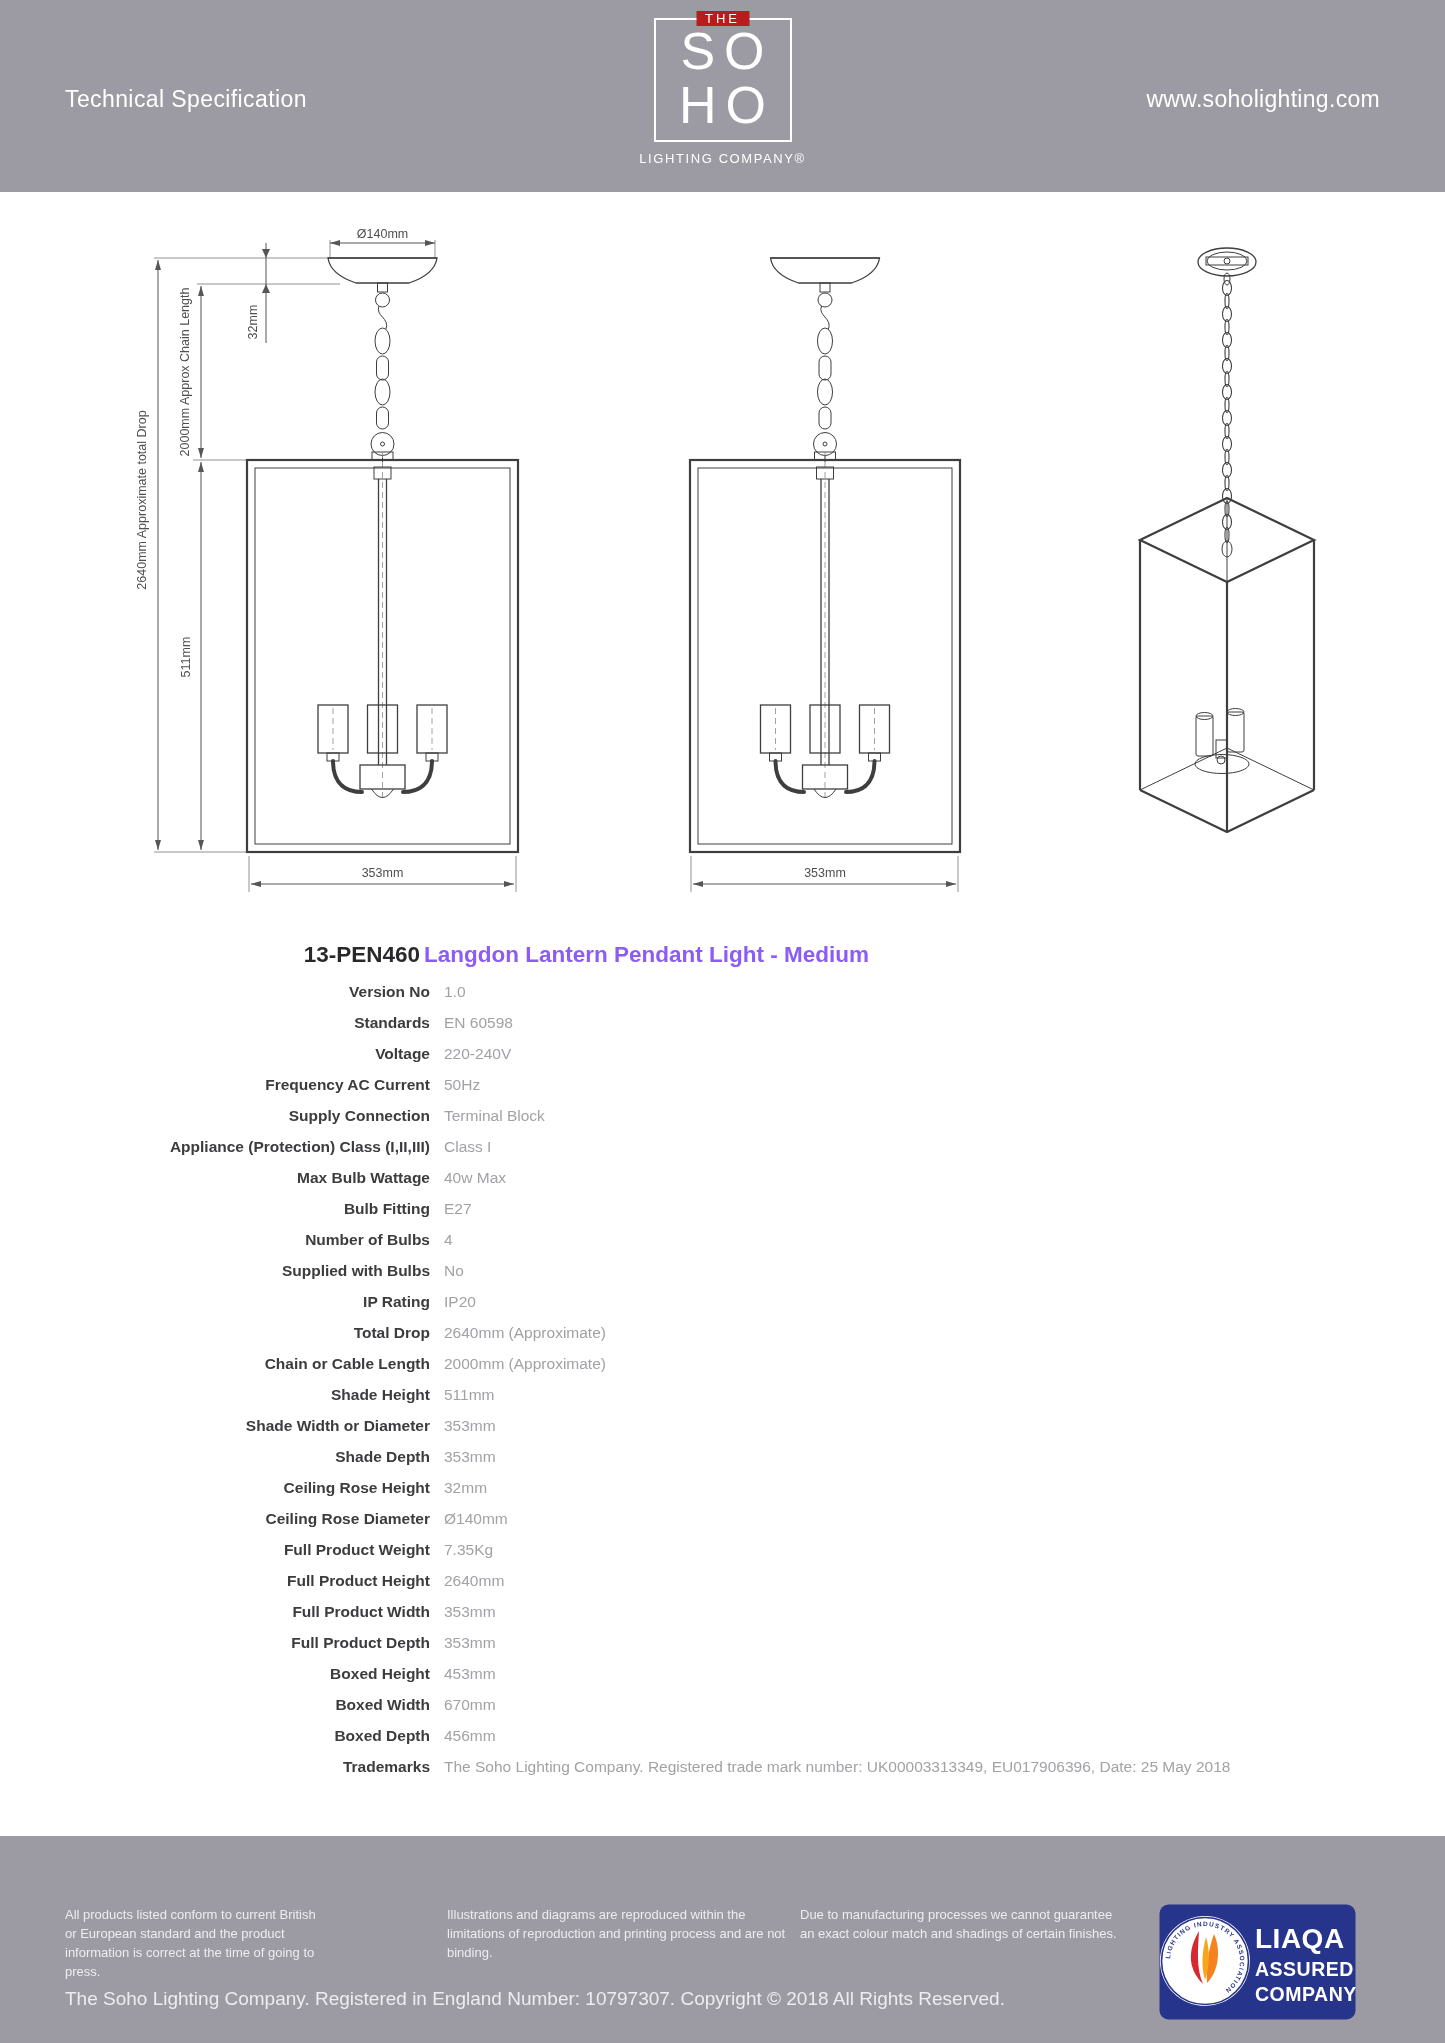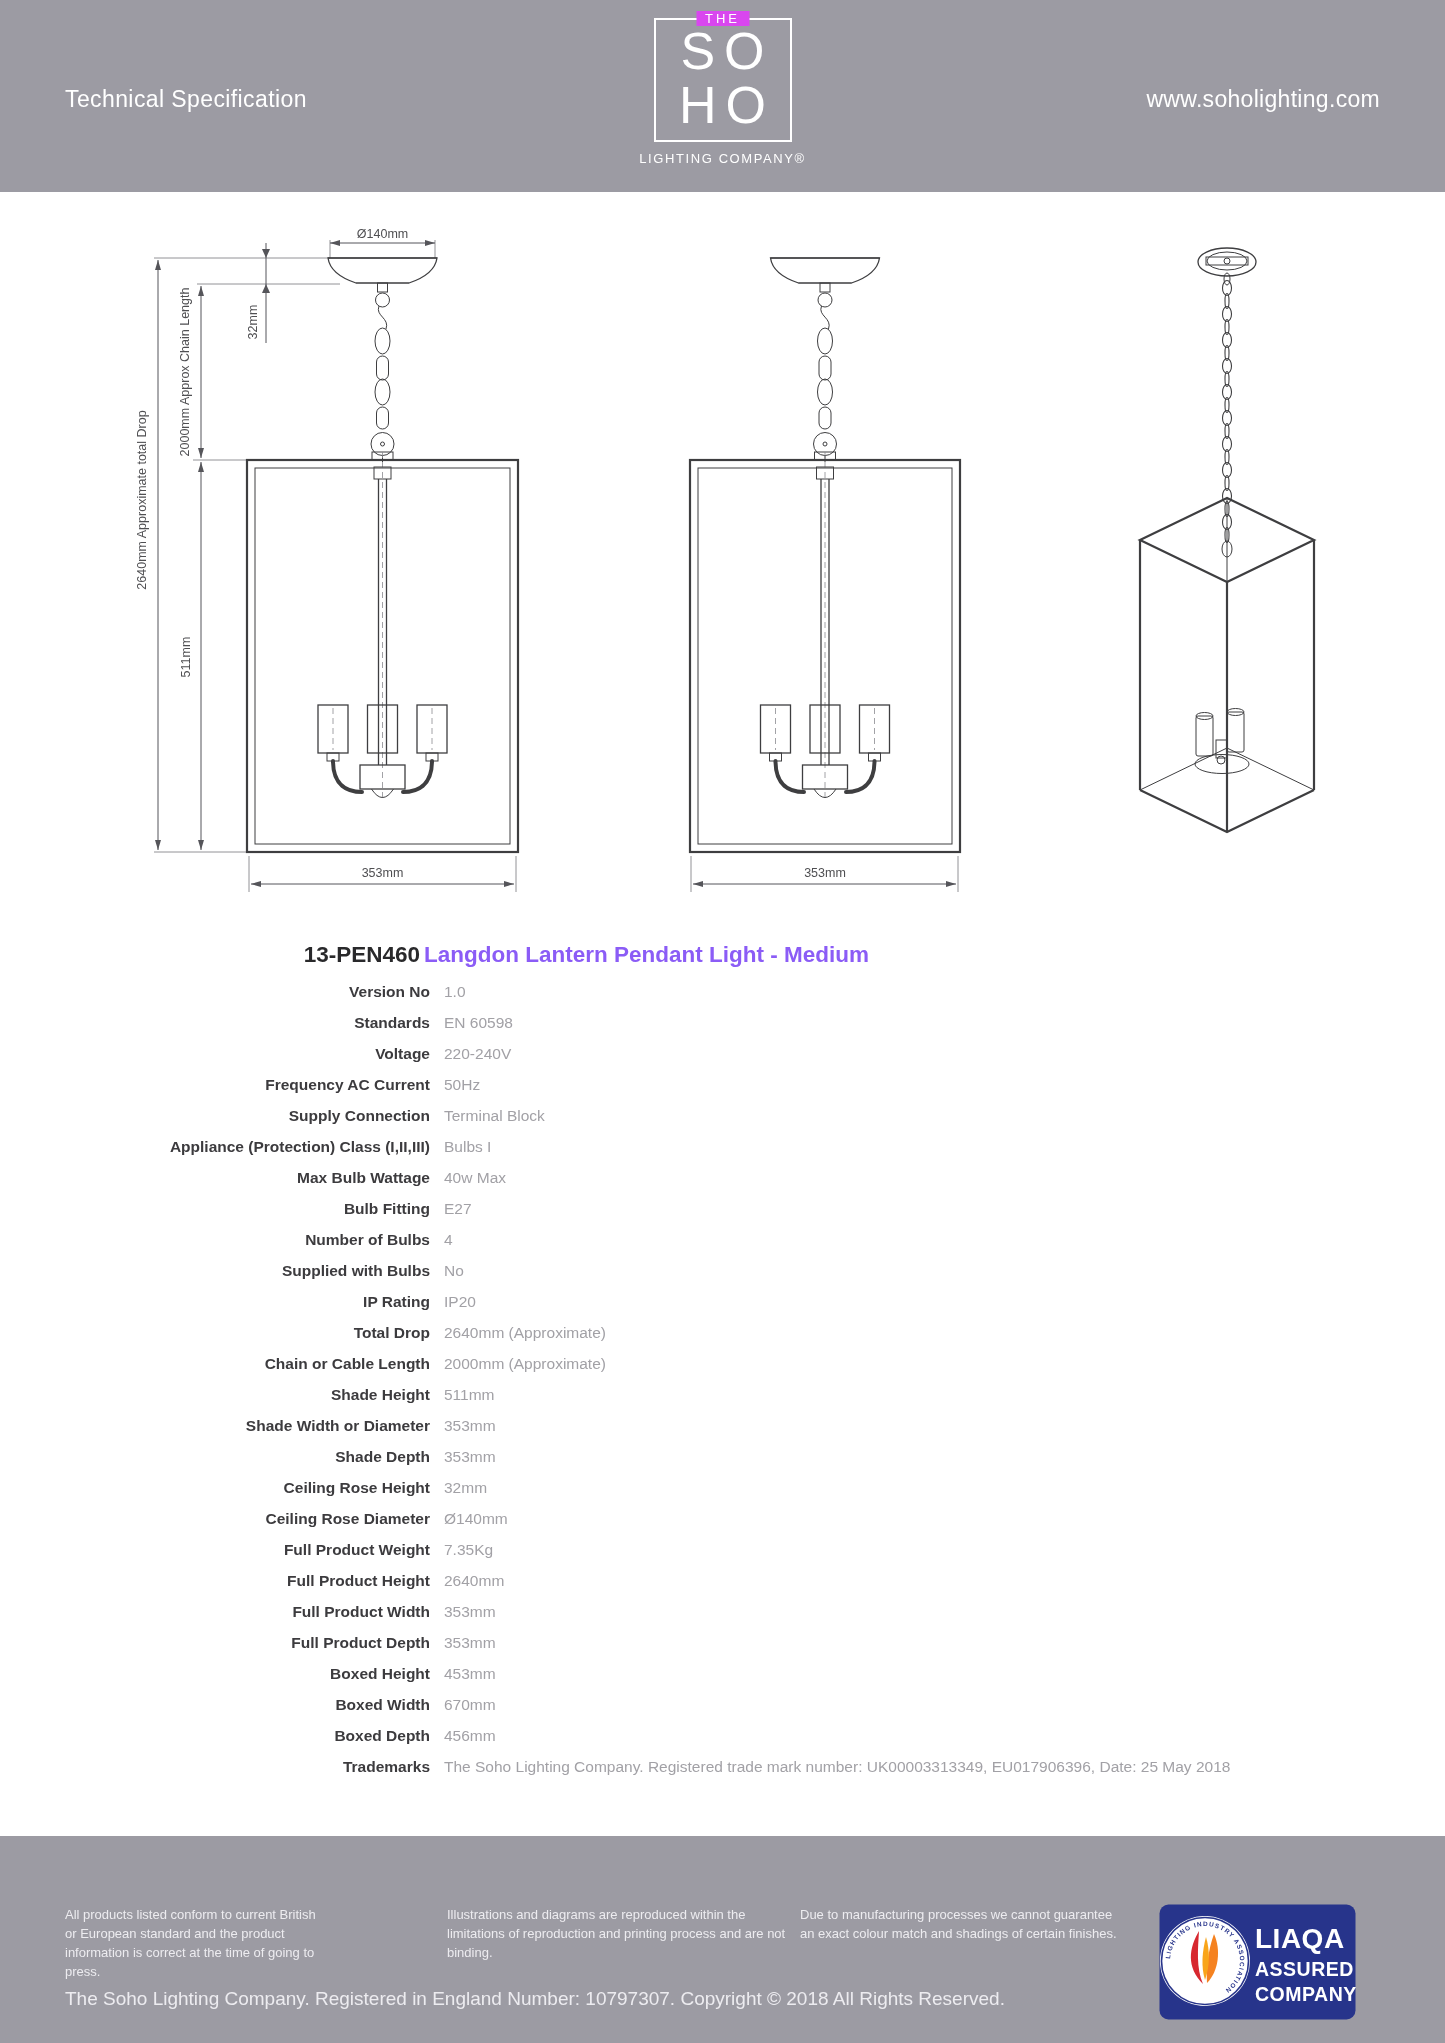--- a/index.html
+++ b/index.html
@@ -5,21 +5,21 @@
   html,body{margin:0;padding:0;background:#ffffff;}
   body{font-family:"Liberation Sans",sans-serif;}
   .page{position:relative;width:1445px;height:2043px;background:#fff;overflow:hidden;}
 
   
   .header{position:absolute;left:0;top:0;width:1445px;height:192px;background:#9c9ba3;}
   .header-title{position:absolute;left:65px;top:86px;font-size:23px;color:#fff;letter-spacing:.4px;}
   .header-site{position:absolute;right:65px;top:86px;font-size:23px;color:#fff;letter-spacing:.3px;}
   .logo{position:absolute;left:0;right:0;top:18px;display:flex;flex-direction:column;align-items:center;color:#fff;}
   .logo-box{width:134px;border:2.5px solid #fff;position:relative;padding:4px 0 8px;text-align:center;}
-  .logo-the{position:absolute;top:-9px;left:50%;transform:translateX(-50%);background:#d946ef;padding:0 9px;font-size:13px;letter-spacing:3px;white-space:nowrap;}
+  .logo-the{position:absolute;top:-9px;left:50%;transform:translateX(-50%);background:#b91c1c;padding:0 9px;font-size:13px;letter-spacing:3px;white-space:nowrap;}
   .logo-big{font-size:52px;line-height:54px;letter-spacing:9px;text-indent:9px;font-weight:400;}
   .logo-sub{margin-top:9px;font-size:13px;letter-spacing:1.6px;white-space:nowrap;}
 
   
   svg.dwg{position:absolute;overflow:visible;}
   #d1{left:100px;top:220px;}
   #d2{left:655px;top:220px;}
   #d3{left:1080px;top:220px;}
   .ln{stroke:#3e3e40;fill:none;stroke-width:1.3;}
   .lnb{stroke:#3e3e40;fill:none;stroke-width:2.2;}
@@ -277,21 +277,21 @@
       <div class="spec-row">
         <div class="spec-label">Frequency AC Current</div>
         <div class="spec-value">50Hz</div>
       </div>
       <div class="spec-row">
         <div class="spec-label">Supply Connection</div>
         <div class="spec-value">Terminal Block</div>
       </div>
       <div class="spec-row">
         <div class="spec-label">Appliance (Protection) Class (I,II,III)</div>
-        <div class="spec-value">Bulbs I</div>
+        <div class="spec-value">Class I</div>
       </div>
       <div class="spec-row">
         <div class="spec-label">Max Bulb Wattage</div>
         <div class="spec-value">40w Max</div>
       </div>
       <div class="spec-row">
         <div class="spec-label">Bulb Fitting</div>
         <div class="spec-value">E27</div>
       </div>
       <div class="spec-row">

